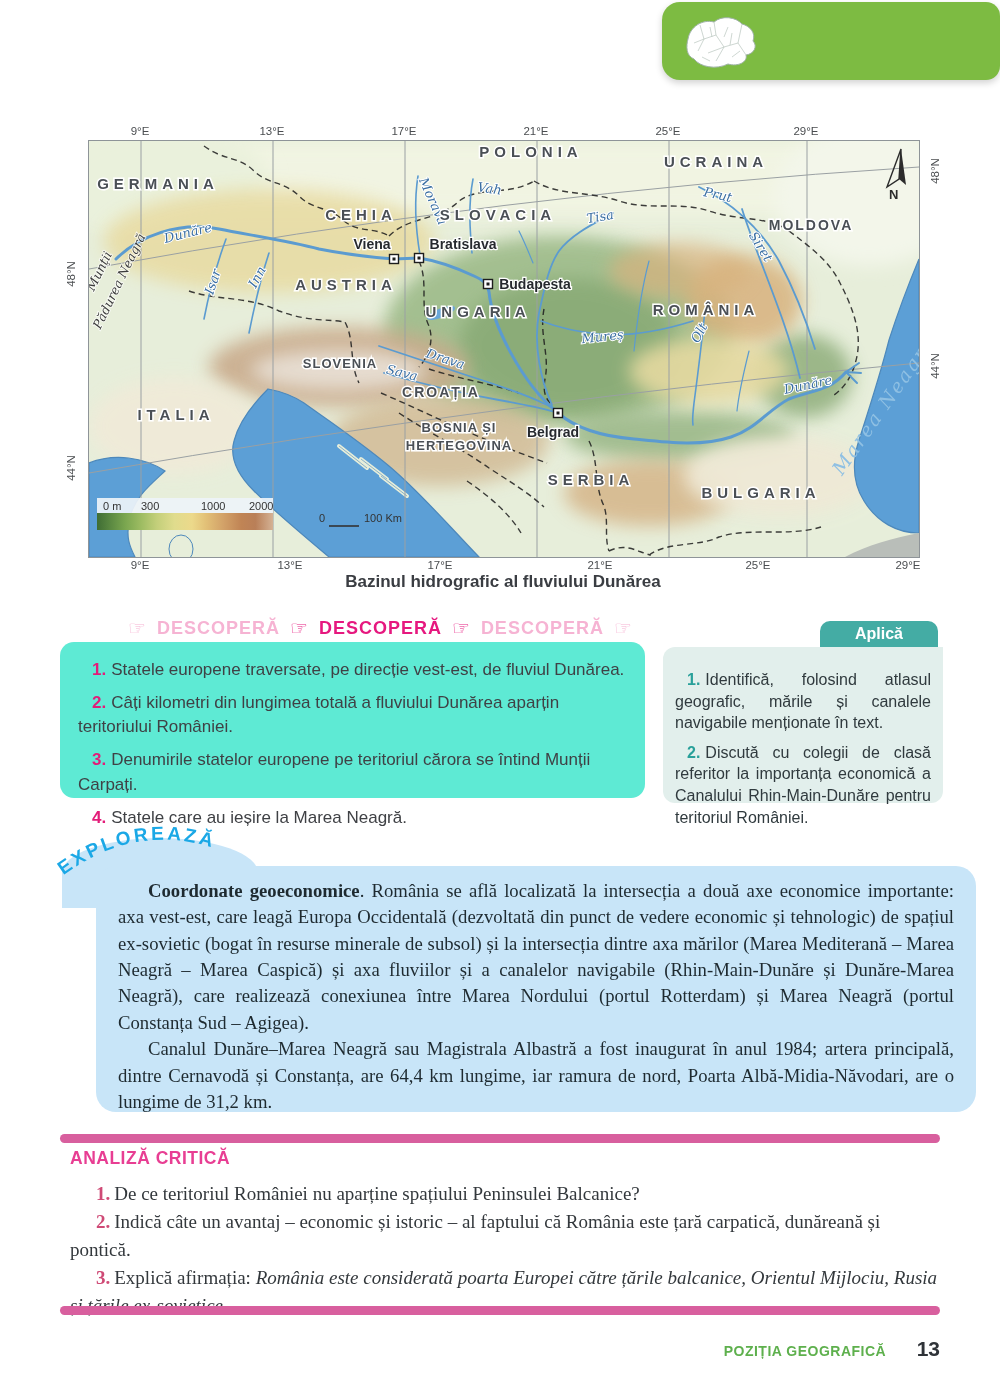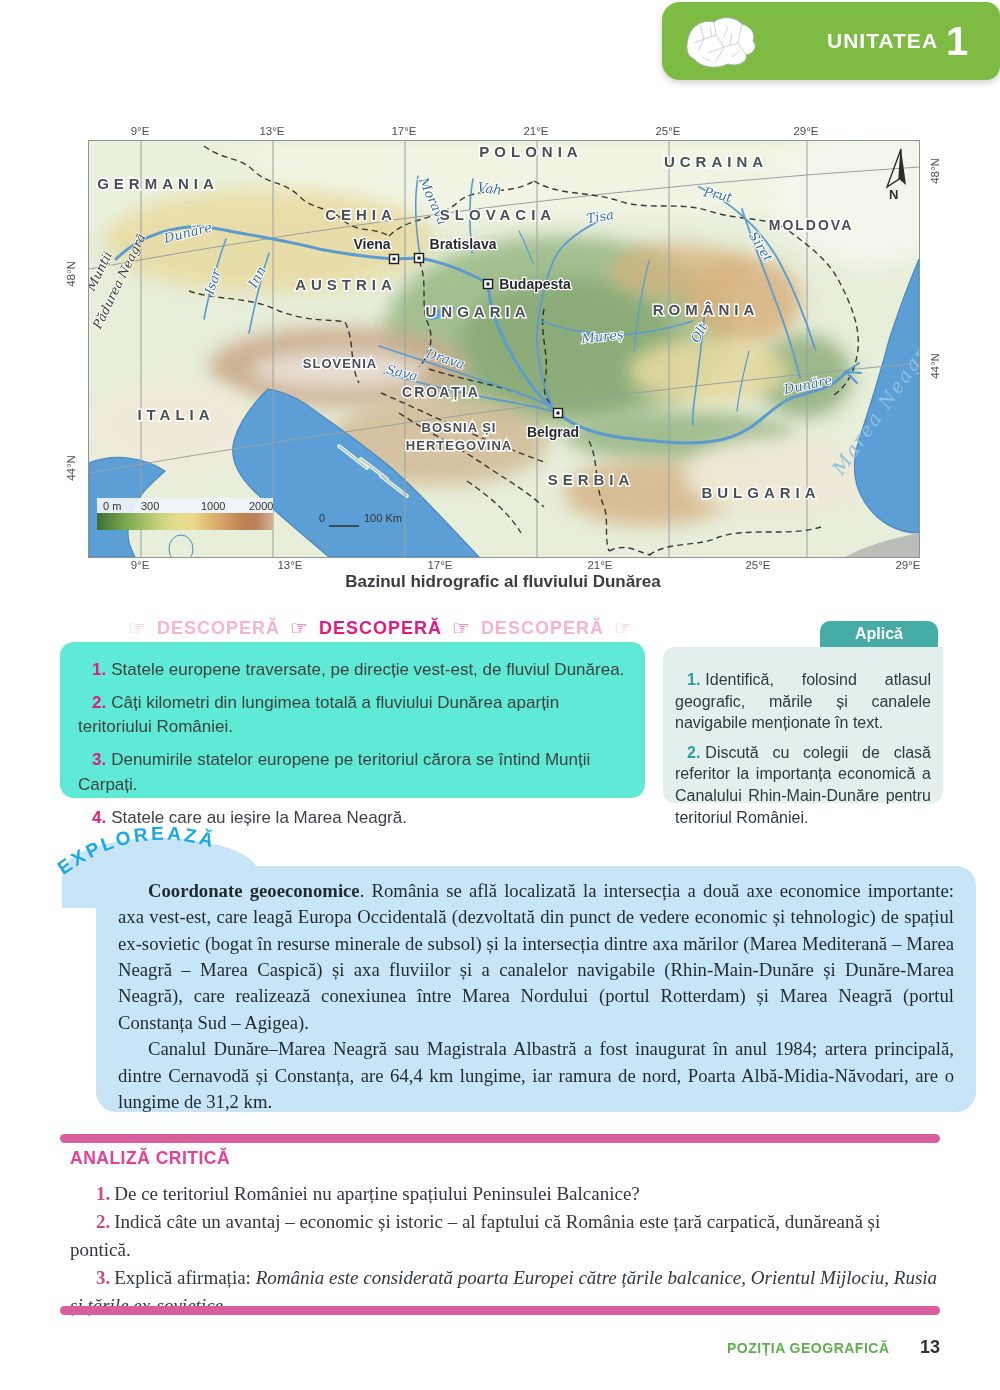--- a/index.html
+++ b/index.html
@@ -61,21 +61,21 @@
   .analysis-title{position:absolute;left:70px;top:1148px;font-size:17.5px;font-weight:800;
                   color:#e83e93;letter-spacing:.5px;}
   .analysis{position:absolute;left:70px;top:1180px;width:872px;}
   .analysis p{margin:0;font-size:19px;line-height:1.48;color:#33383c;text-indent:26px;
               font-family:"Liberation Serif",serif;}
   .num-red{color:#cf4a76;font-weight:bold;margin-right:4px;}
 
   
   .footer{position:absolute;left:0;top:1337px;width:940px;text-align:right;}
   .footer-section{color:#5eb04d;font-weight:bold;font-size:14px;letter-spacing:.5px;margin-right:26px;}
-  .footer-page{color:#2f3338;font-weight:bold;font-size:18px;}
+  .footer-page{color:#2f3338;font-weight:bold;font-size:21px;}
 
   
   text{font-family:"Liberation Sans",sans-serif;}
   .country{font-weight:bold;fill:#4a4f55;paint-order:stroke;stroke:#ffffff;stroke-width:3px;text-anchor:middle;}
   .c15{font-size:15px;letter-spacing:5px;}
   .c14{font-size:14px;letter-spacing:2px;}
   .c13{font-size:13px;letter-spacing:1px;}
   .river{font-family:"DejaVu Serif",serif;font-style:italic;fill:#3b6fa3;font-size:13px;
          paint-order:stroke;stroke:#ffffff;stroke-width:2px;text-anchor:middle;}
   .city{font-weight:bold;fill:#26292e;font-size:14px;paint-order:stroke;stroke:#ffffff;stroke-width:2.5px;text-anchor:middle;}
@@ -90,24 +90,20 @@
 <div id="page">
 
   <div class="banner">
     <svg class="banner-icon" width="80" height="58" viewBox="0 0 80 58">
       <path d="M8,26 C10,14 22,6 34,9 C42,2 56,4 62,11 C70,13 76,20 73,28 C78,33 74,41 66,42 C68,49 58,54 48,51 C36,57 20,54 14,46 C6,43 6,33 8,26 Z" fill="#ffffff" stroke="#9fb2a8" stroke-width="1"></path>
       <g stroke="#b9c6bf" stroke-width="0.7" fill="none">
         <path d="M20,12 L24,26 L18,38 M24,26 L36,22 M34,9 L36,22 L44,34 M44,34 L36,48 M44,34 L58,30 M62,11 L58,30 M58,30 L66,42 M28,40 L44,34 M14,30 L24,26 M48,14 L44,24"></path>
         <path d="M30,14 L32,24 M52,20 L50,32 M60,38 L52,44 M22,44 L30,48"></path>
       </g>
     </svg>
-    <div class="banner-text">
-      <span class="banner-unit">UNITATEA</span>
-      <span class="banner-num">1</span>
-    </div>
   </div>
 
   <span class="tick" style="left:140px;top:125px;">9°E</span>
   <span class="tick" style="left:272px;top:125px;">13°E</span>
   <span class="tick" style="left:404px;top:125px;">17°E</span>
   <span class="tick" style="left:536px;top:125px;">21°E</span>
   <span class="tick" style="left:668px;top:125px;">25°E</span>
   <span class="tick" style="left:806px;top:125px;">29°E</span>
 
   <span class="lat" style="left:58px;top:268px;">48°N</span>

